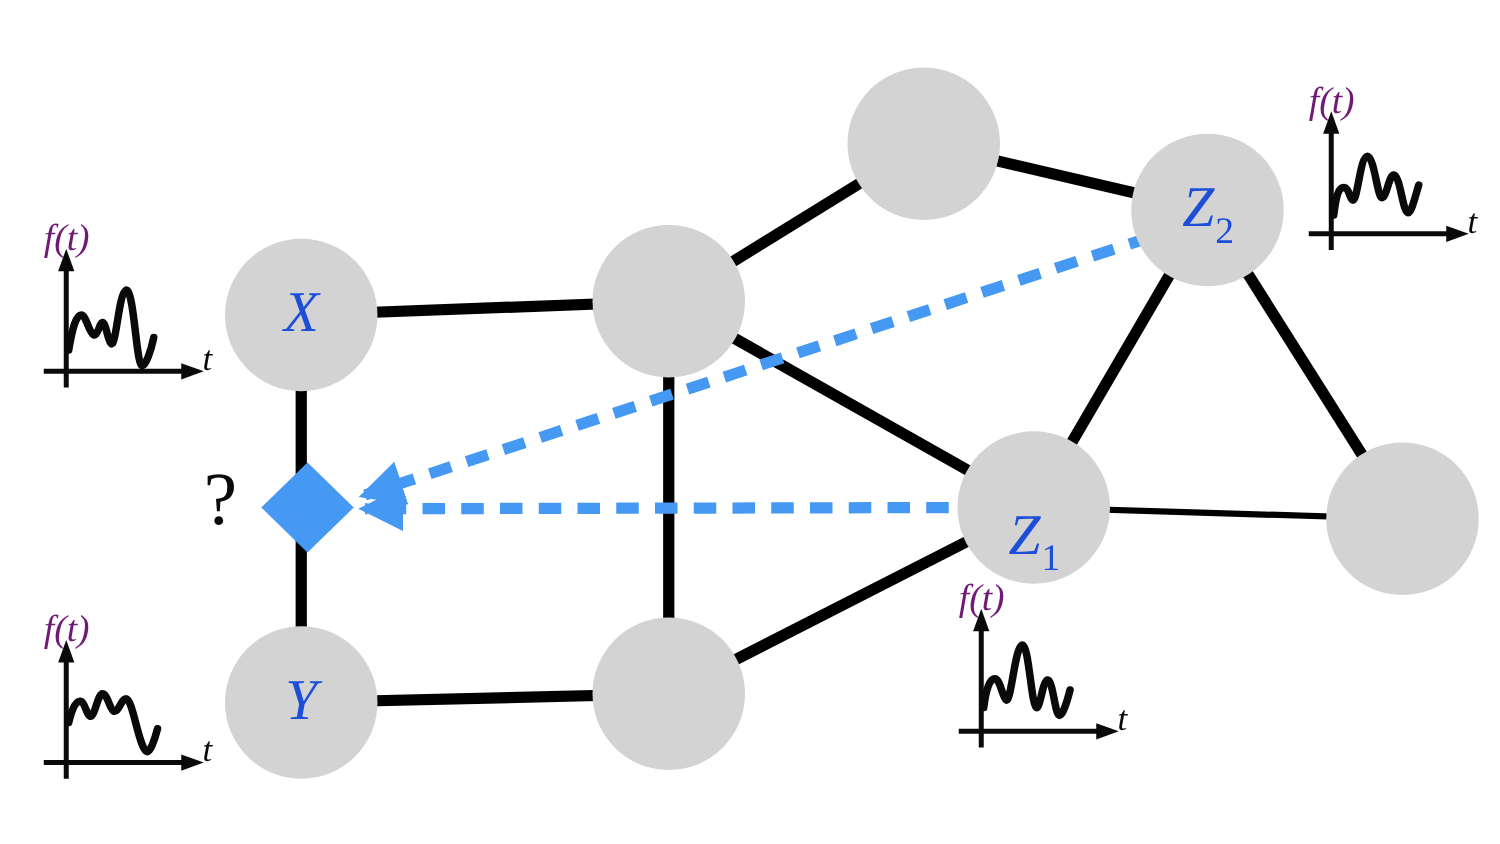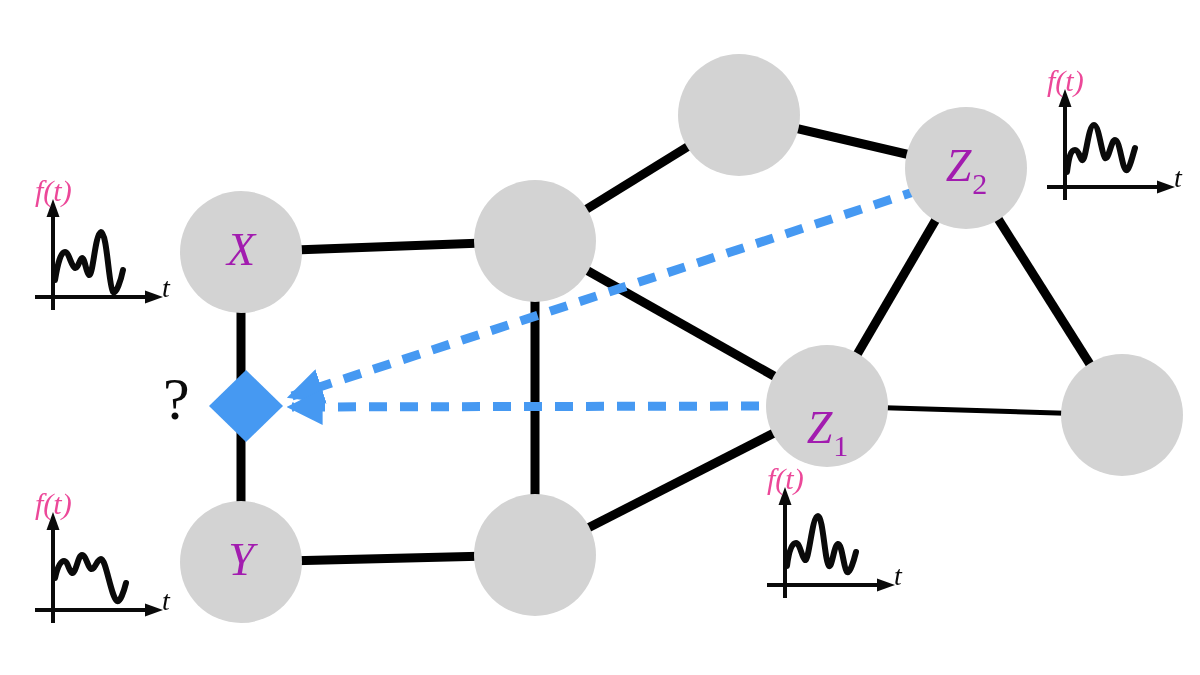--- a/index.html
+++ b/index.html
@@ -9,21 +9,21 @@
     background:#ffffff;
     overflow:hidden;
     font-family:"Liberation Serif","DejaVu Serif",serif;
   }
   #graph-svg{position:absolute;left:0;top:0;width:1200px;height:675px;}
   .node-label{
     position:absolute;
     transform:translate(-50%,-54%);
     font-style:italic;
     font-size:46px;
-    color:#a21caf;
+    color:#1d4ed8;
     white-space:nowrap;
     line-height:1;
   }
   .nl-sub{
     font-size:30px;
     font-style:normal;
     position:relative;
     top:13px;
     left:1px;
   }
@@ -35,21 +35,21 @@
     color:#0a0a0a;
     line-height:1;
   }
   .plot{
     position:absolute;
     width:150px;height:135px;
   }
   .plot svg{position:absolute;left:0;top:0;}
   .plot .flabel{
     position:absolute;left:6px;top:-4px;
-    font-style:italic;font-size:30px;color:#ec4899;line-height:1;
+    font-style:italic;font-size:30px;color:#701a75;line-height:1;
   }
   .plot .tlabel{
     position:absolute;left:133px;top:94px;
     font-style:italic;font-size:28px;color:#0a0a0a;line-height:1;
   }
 </style>
 </head>
 <body>
 
 <div id="canvas">

